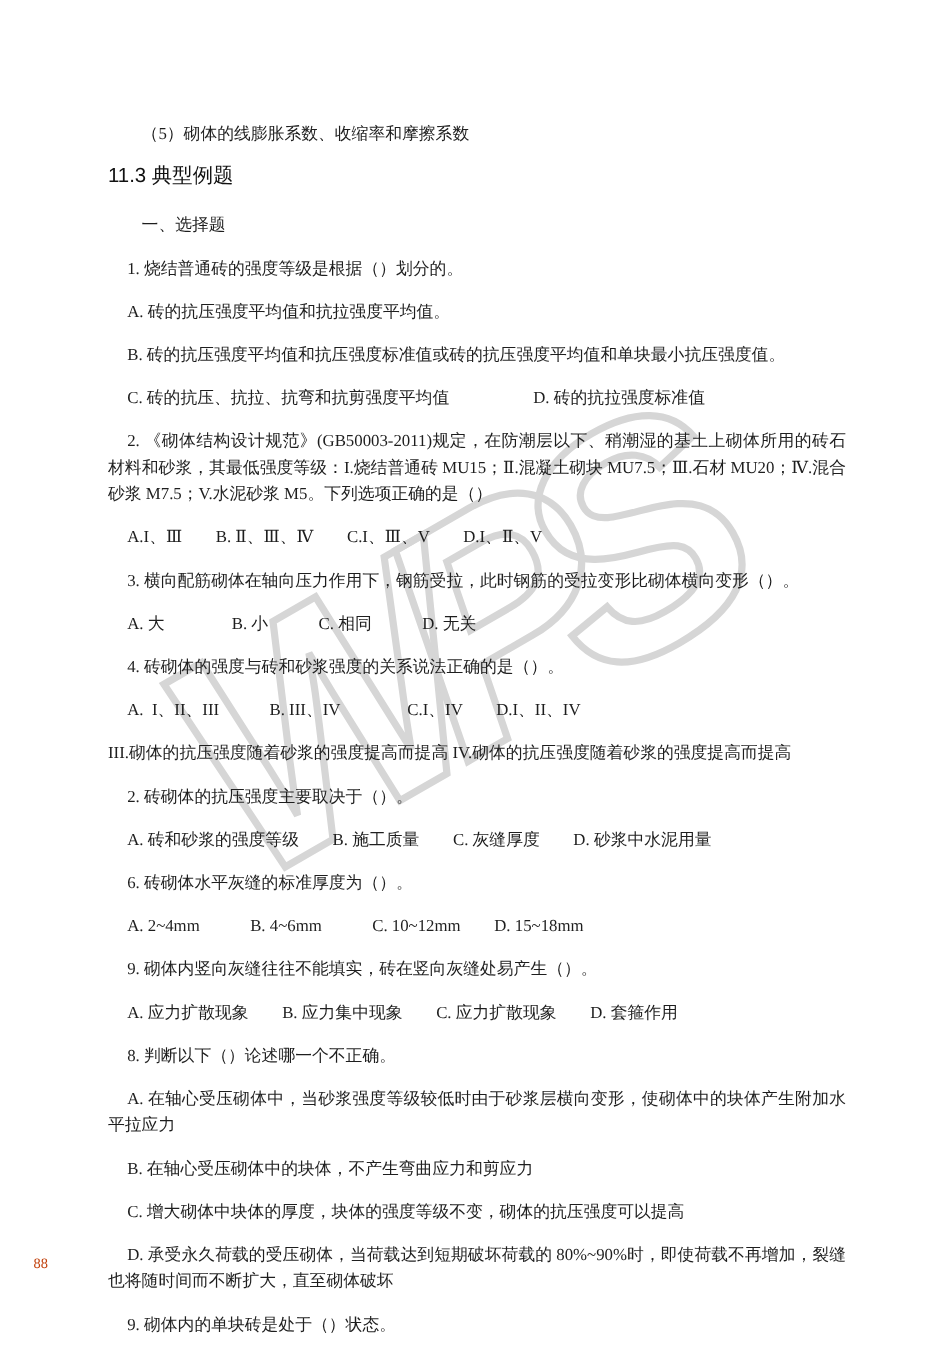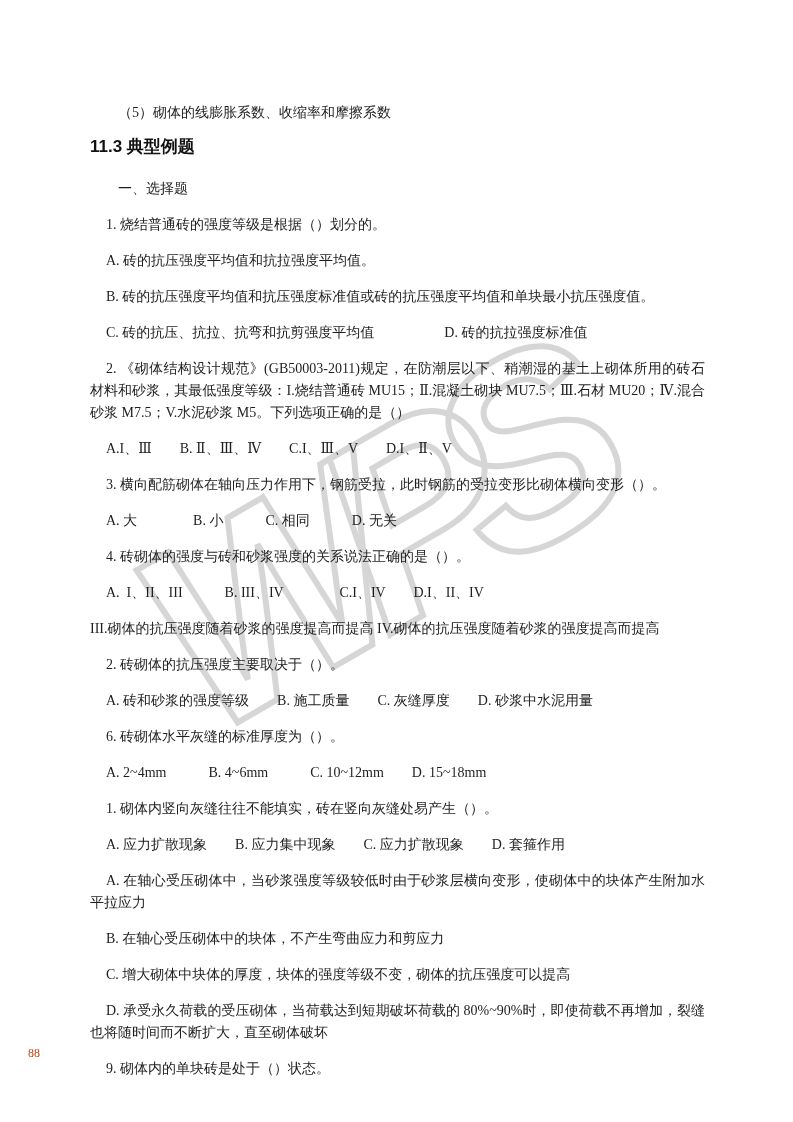--- a/index.html
+++ b/index.html
@@ -31,21 +31,21 @@
     line-height: 22px;
     margin: 14px 0 9px 0;
     white-space: pre-wrap;
     text-align: justify;
   }
   .para.indent    { text-indent: 16px; }
   .para.indent-lg { text-indent: 28px; }
   .para.flush     { text-indent: 0; }
   .para.heading {
     font-family: "Liberation Sans", "DejaVu Sans", sans-serif;
-    font-weight: bold;
+    font-weight: normal;
     font-size: 17px;
     line-height: 26px;
     text-indent: 0;
     margin: 10px 0 18px 0;
     color: #111111;
   }
   .footer {
     position: absolute;
     top: 1046px;
     left: 0;
@@ -82,22 +82,23 @@
       <div class="para indent">A.I、Ⅲ　　B. Ⅱ、Ⅲ、Ⅳ　　C.I、Ⅲ、V　　D.I、Ⅱ、V</div>
       <div class="para indent">3. 横向配筋砌体在轴向压力作用下，钢筋受拉，此时钢筋的受拉变形比砌体横向变形（）。</div>
       <div class="para indent">A. 大　　　　B. 小　　　C. 相同　　　D. 无关</div>
       <div class="para indent">4. 砖砌体的强度与砖和砂浆强度的关系说法正确的是（）。</div>
       <div class="para indent">A.  I、II、III　　　B. III、IV　　　　C.I、IV　　D.I、II、IV</div>
       <div class="para flush">III.砌体的抗压强度随着砂浆的强度提高而提高 IV.砌体的抗压强度随着砂浆的强度提高而提高</div>
       <div class="para indent">2. 砖砌体的抗压强度主要取决于（）。</div>
       <div class="para indent">A. 砖和砂浆的强度等级　　B. 施工质量　　C. 灰缝厚度　　D. 砂浆中水泥用量</div>
       <div class="para indent">6. 砖砌体水平灰缝的标准厚度为（）。</div>
       <div class="para indent">A. 2~4mm　　　B. 4~6mm　　　C. 10~12mm　　D. 15~18mm</div>
-      <div class="para indent">1. 砌体内竖向灰缝往往不能填实，砖在竖向灰缝处易产生（）。</div>
+      <div class="para indent">9. 砌体内竖向灰缝往往不能填实，砖在竖向灰缝处易产生（）。</div>
       <div class="para indent">A. 应力扩散现象　　B. 应力集中现象　　C. 应力扩散现象　　D. 套箍作用</div>
+      <div class="para indent">8. 判断以下（）论述哪一个不正确。</div>
       <div class="para indent">A. 在轴心受压砌体中，当砂浆强度等级较低时由于砂浆层横向变形，使砌体中的块体产生附加水平拉应力</div>
       <div class="para indent">B. 在轴心受压砌体中的块体，不产生弯曲应力和剪应力</div>
       <div class="para indent">C. 增大砌体中块体的厚度，块体的强度等级不变，砌体的抗压强度可以提高</div>
       <div class="para indent">D. 承受永久荷载的受压砌体，当荷载达到短期破坏荷载的 80%~90%时，即使荷载不再增加，裂缝也将随时间而不断扩大，直至砌体破坏</div>
       <div class="para indent">9. 砌体内的单块砖是处于（）状态。</div>
     </div>
 
   <div class="footer">88</div>
 
 </div>

